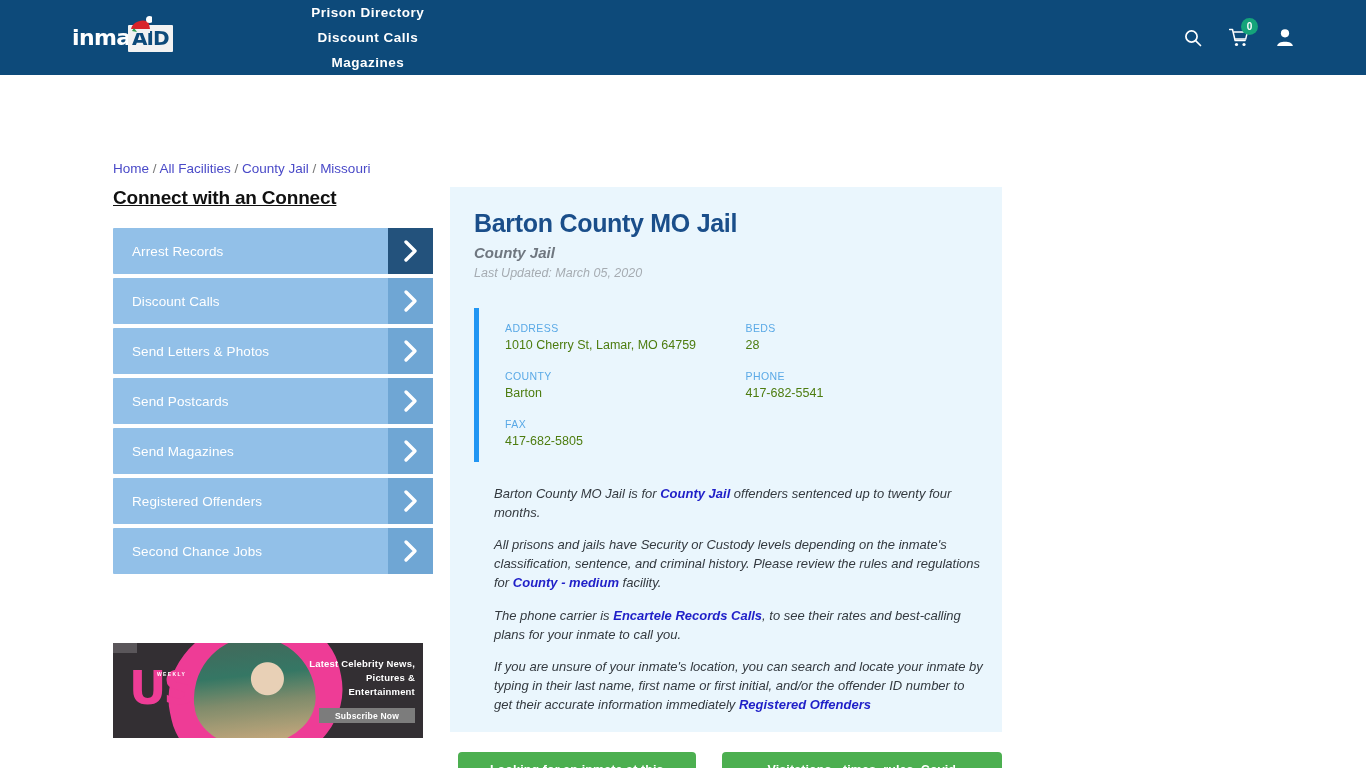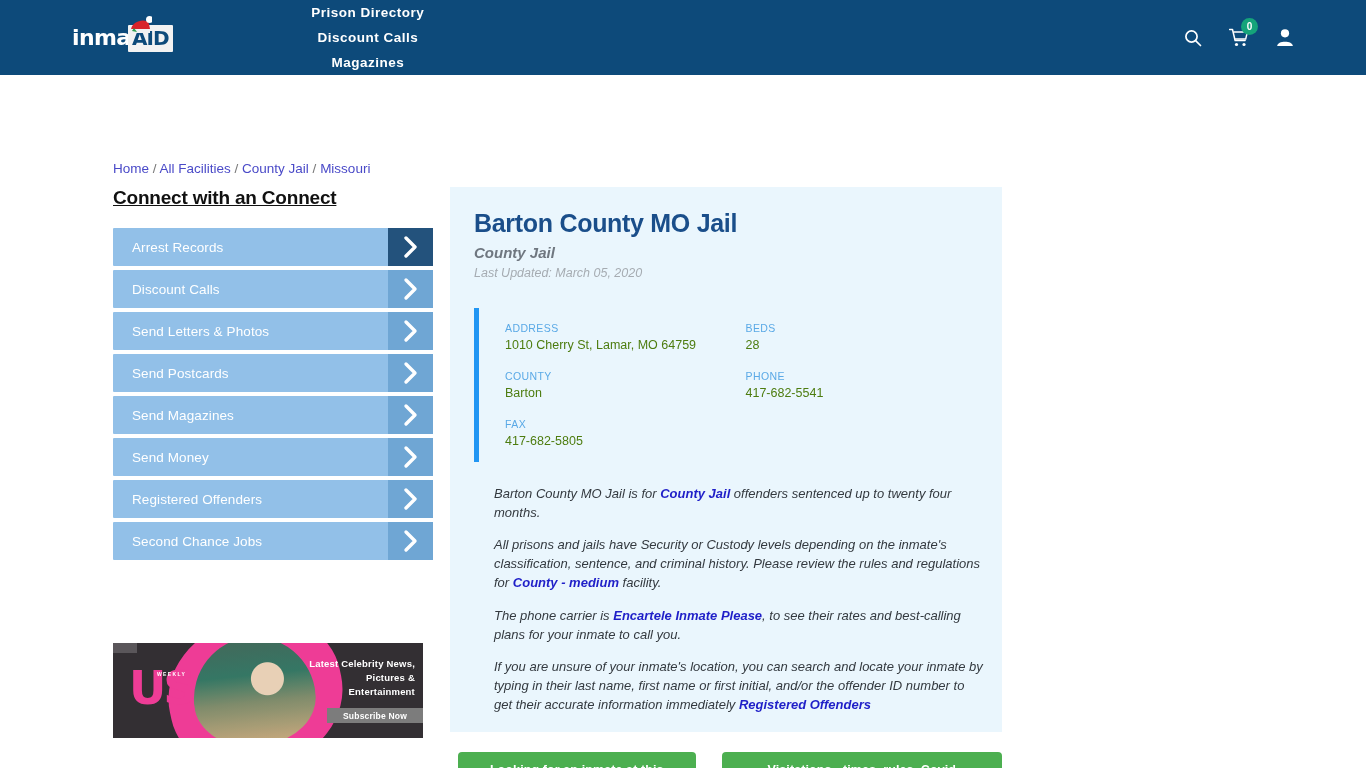--- a/index.html
+++ b/index.html
@@ -123,21 +123,21 @@
   .sidebar-title {
     font-size: 19px;
     font-weight: bold;
     color: #111;
     text-decoration: underline;
     margin-bottom: 19px;
     letter-spacing: -0.2px;
   }
   .side-btn {
     position: relative;
-    height: 38px;
+    height: 46px;
     margin-bottom: 4px;
     background: #92c0e8;
     display: flex;
     align-items: center;
     cursor: pointer;
     border-radius: 1px;
   }
   .side-btn .label {
     color: #ffffff;
     font-size: 13.5px;
@@ -216,21 +216,21 @@
     width: 112px;
     text-align: right;
     color: #ffffff;
     font-size: 9.5px;
     font-weight: bold;
     line-height: 1.45;
     letter-spacing: 0.2px;
   }
   .ad-sub {
     position: absolute;
-    right: 0; bottom: 15px;
+    right: 8px; bottom: 15px;
     width: 96px; height: 15px;
     background: #7c7c7c;
     color: #ffffff;
     font-size: 8.5px;
     font-weight: bold;
     display: flex;
     align-items: center;
     justify-content: center;
     letter-spacing: 0.2px;
   }
@@ -420,28 +420,20 @@
 
     <div class="side-btn">
       <span class="label">Send Magazines</span>
       <span class="arrowbox">
         <svg class="chev" viewBox="0 0 15 24">
             <polyline points="3,3 12,12 3,21" fill="none" stroke="#ffffff" stroke-width="3.4" stroke-linecap="round" stroke-linejoin="round"></polyline>
           </svg>
       </span>
     </div>
 
-    <div class="side-btn">
-      <span class="label">Send Money</span>
-      <span class="arrowbox">
-        <svg class="chev" viewBox="0 0 15 24">
-            <polyline points="3,3 12,12 3,21" fill="none" stroke="#ffffff" stroke-width="3.4" stroke-linecap="round" stroke-linejoin="round"></polyline>
-          </svg>
-      </span>
-    </div>
 
     <div class="side-btn">
       <span class="label">Registered Offenders</span>
       <span class="arrowbox">
         <svg class="chev" viewBox="0 0 15 24">
             <polyline points="3,3 12,12 3,21" fill="none" stroke="#ffffff" stroke-width="3.4" stroke-linecap="round" stroke-linejoin="round"></polyline>
           </svg>
       </span>
     </div>
 
@@ -490,21 +482,21 @@
         </div>
         <div class="spec">
           <div class="spec-label">FAX</div>
           <div class="spec-val">417-682-5805</div>
         </div>
       </div>
 
       <div class="desc">
         <p><span>Barton County MO Jail is for </span><a>County Jail</a><span> offenders sentenced up to twenty four months.</span></p>
         <p><span>All prisons and jails have Security or Custody levels depending on the inmate's classification, sentence, and criminal history. Please review the rules and regulations for </span><a>County - medium</a><span> facility.</span></p>
-        <p><span>The phone carrier is </span><a>Encartele Inmate Please</a><span>, to see their rates and best-calling plans for your inmate to call you.</span></p>
+        <p><span>The phone carrier is </span><a>Encartele Records Calls</a><span>, to see their rates and best-calling plans for your inmate to call you.</span></p>
         <p><span>If you are unsure of your inmate's location, you can search and locate your inmate by typing in their last name, first name or first initial, and/or the offender ID number to get their accurate information immediately </span><a>Registered Offenders</a></p>
       </div>
     </div>
 
     <div class="cta-row">
       <button class="cta">Looking for an inmate at this facility?</button>
       <button class="cta">Visitations - times, rules, Covid cancellations</button>
     </div>
 
   </div>

